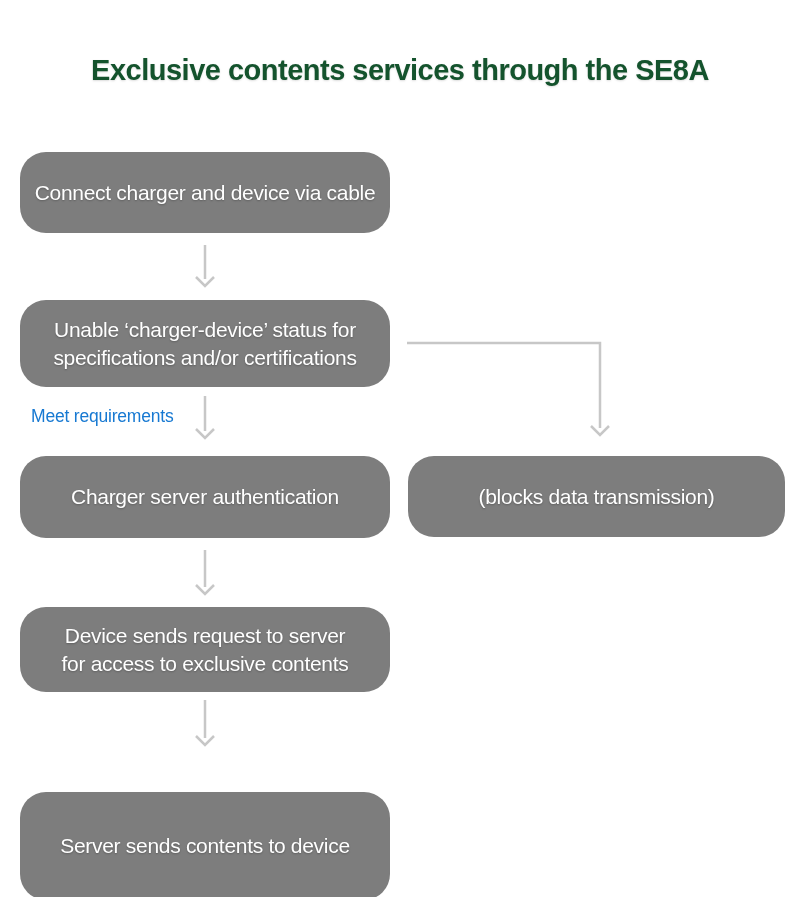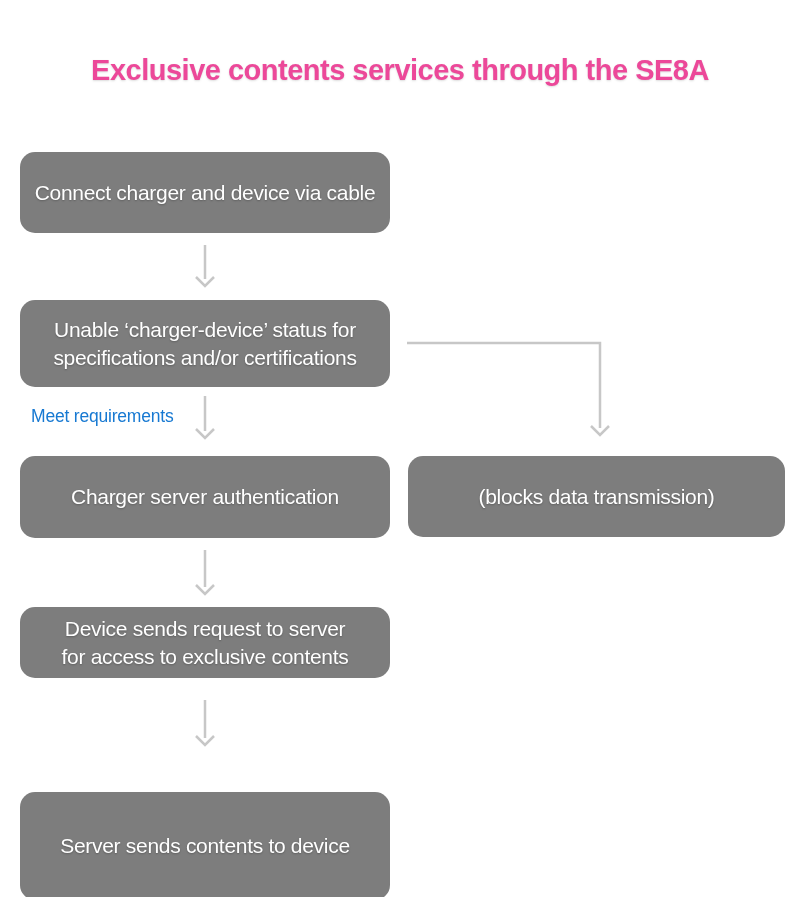--- a/index.html
+++ b/index.html
@@ -12,43 +12,43 @@
   }
 
   .title {
     position: absolute;
     top: 54px; left: 0; width: 800px;
     margin: 0;
     text-align: center;
     font-size: 29px;
     font-weight: 700;
     letter-spacing: -0.5px;
-    color: #ec4899;
+    color: #14532d;
     text-shadow: 0 1px 2px rgba(130,130,130,0.28);
   }
 
   .box {
     position: absolute;
     background: #7d7d7d;
-    border-radius: 15px;
+    border-radius: 26px;
     color: #ffffff;
     display: flex;
     flex-direction: column;
     align-items: center;
     justify-content: center;
     text-align: center;
     font-size: 21px;
     line-height: 28px;
     letter-spacing: -0.3px;
     text-shadow: 0 1px 2px rgba(0,0,0,0.25);
   }
   #box-step-1 { left: 20px;  top: 152px; width: 370px; height: 81px; }
   #box-step-2 { left: 20px;  top: 300px; width: 370px; height: 87px; }
   #box-step-3 { left: 20px;  top: 456px; width: 370px; height: 82px; }
-  #box-step-4 { left: 20px;  top: 607px; width: 370px; height: 71px; }
+  #box-step-4 { left: 20px;  top: 607px; width: 370px; height: 85px; }
   #box-step-5 { left: 20px;  top: 792px; width: 370px; height: 108px; }
   #box-failure { left: 408px; top: 456px; width: 377px; height: 81px; }
 
   .blue-label {
     position: absolute;
     color: #1779d2;
     font-size: 17.5px;
     letter-spacing: -0.2px;
     line-height: 19px;
   }

